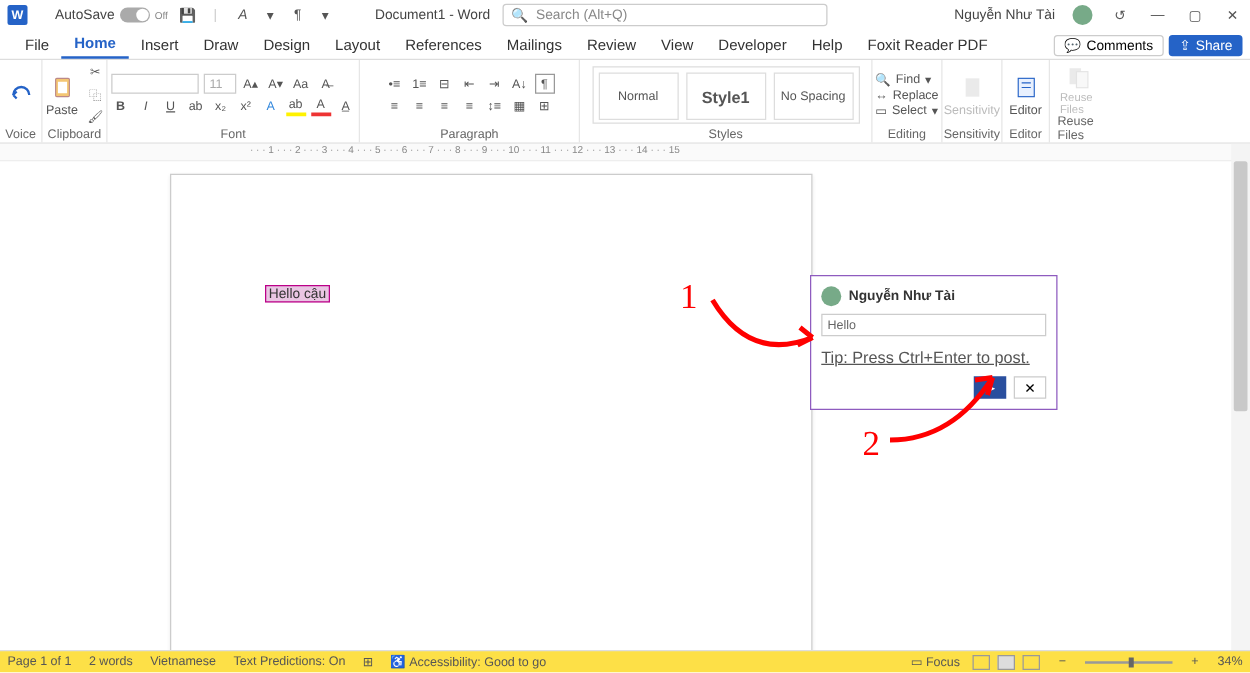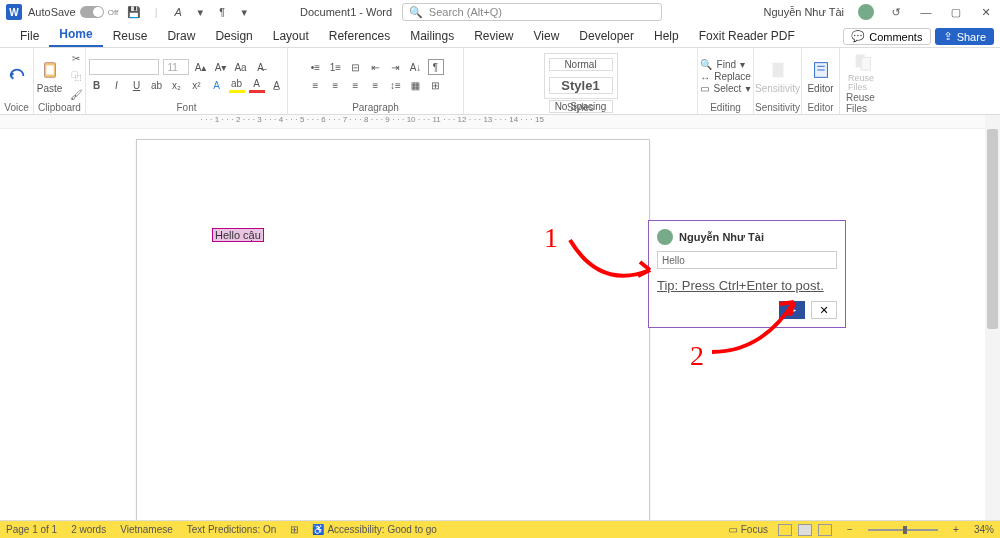--- a/index.html
+++ b/index.html
@@ -1,20 +1,20 @@
 <!DOCTYPE html>
 <html><head>
 <meta charset="utf-8">
 <style>
   * { box-sizing: border-box; margin: 0; padding: 0; font-family: "Segoe UI", Arial, sans-serif; }
   body { width: 1000px; height: 538px; background: #fff; overflow: hidden; position: relative; }
 
   .titlebar { height: 24px; display: flex; align-items: center; background: #fff; font-size: 11px; color: #444; }
   .titlebar .appicon { width: 16px; height: 16px; margin: 0 6px; background: #2563c7; color: #fff; display: flex; align-items: center; justify-content: center; font-size: 10px; font-weight: bold; border-radius: 2px; }
-  .titlebar .autosave { display: flex; align-items: center; gap: 4px; }
+  .titlebar .autosave { display: flex; align-items: center; gap: 4px; margin-left: 16px; }
   .toggle { width: 24px; height: 12px; background: #aaa; border-radius: 6px; position: relative; }
   .toggle::after { content: ""; position: absolute; right: 1px; top: 1px; width: 10px; height: 10px; background: #fff; border-radius: 50%; }
   .titlebar .qat { display: flex; gap: 6px; margin-left: 8px; align-items: center; color: #888; }
   .titlebar .doctitle { position: absolute; left: 50%; transform: translateX(-200px); display: flex; align-items: center; gap: 10px; }
   .searchbox { width: 260px; height: 18px; border: 1px solid #ccc; border-radius: 3px; display: flex; align-items: center; padding: 0 6px; color: #888; gap: 6px; font-size: 11px; }
   .titlebar .right { margin-left: auto; display: flex; align-items: center; gap: 14px; padding-right: 6px; color: #444; }
   .avatar { width: 16px; height: 16px; border-radius: 50%; background: #7a8; }
 
   .tabs { height: 24px; display: flex; align-items: end; font-size: 12px; padding-left: 10px; gap: 0; border-bottom: 1px solid #ddd; }
   .tab { padding: 4px 10px; cursor: pointer; color: #333; }
@@ -28,21 +28,21 @@
   .group .body { flex: 1; display: flex; align-items: center; gap: 4px; }
   .group .label { font-size: 10px; color: #666; padding-bottom: 1px; }
   .btncol { display: flex; flex-direction: column; align-items: center; justify-content: center; gap: 2px; padding: 0 2px; cursor: pointer; }
   .btncol svg { width: 22px; height: 22px; }
   .smallgrid { display: grid; grid-template-rows: 1fr 1fr; gap: 2px; }
   .row { display: flex; gap: 4px; align-items: center; }
   .fontname { width: 70px; height: 16px; border: 1px solid #ccc; display: flex; align-items: center; padding: 0 4px; color: #aaa; font-size: 10px; }
   .fontsize { width: 26px; height: 16px; border: 1px solid #ccc; display: flex; align-items: center; padding: 0 4px; color: #aaa; font-size: 10px; }
   .ib { width: 16px; height: 16px; display: flex; align-items: center; justify-content: center; color: #555; cursor: pointer; }
 
-  .styles-gallery { display: flex; gap: 6px; border: 1px solid #ddd; padding: 4px; height: 46px; flex-direction: column; }
+  .styles-gallery { display: flex; gap: 6px; border: 1px solid #ddd; padding: 4px; height: 46px; }
   .stylebox { width: 64px; height: 38px; border: 1px solid #ddd; display: flex; align-items: center; justify-content: center; font-size: 10px; color: #555; cursor: pointer; }
 
   .editing { display: flex; flex-direction: column; gap: 1px; font-size: 10px; }
   .editing div { display: flex; align-items: center; gap: 4px; cursor: pointer; }
 
   .ruler { height: 14px; background: #fafafa; position: relative; font-size: 8px; color: #888; border-bottom: 1px solid #eee; }
   .ruler .ticks { position: absolute; left: 200px; top: 0; }
 
   .workspace { position: absolute; top: 131px; left: 16px; right: 16px; bottom: 18px; overflow: hidden; }
   .page { position: absolute; left: 120px; top: 8px; width: 514px; height: 600px; background: #fff; border: 1px solid #ccc; box-shadow: 0 1px 3px rgba(0,0,0,0.08); }
@@ -101,21 +101,21 @@
     <span class="ib">↺</span>
     <span class="ib">—</span>
     <span class="ib">▢</span>
     <span class="ib">✕</span>
   </div>
 </div>
 
 <div class="tabs">
   <div class="tab">File</div>
   <div class="tab active">Home</div>
-  <div class="tab">Reuse</div>
+  <div class="tab">Insert</div>
   <div class="tab">Draw</div>
   <div class="tab">Design</div>
   <div class="tab">Layout</div>
   <div class="tab">References</div>
   <div class="tab">Mailings</div>
   <div class="tab">Review</div>
   <div class="tab">View</div>
   <div class="tab">Developer</div>
   <div class="tab">Help</div>
   <div class="tab">Foxit Reader PDF</div>

